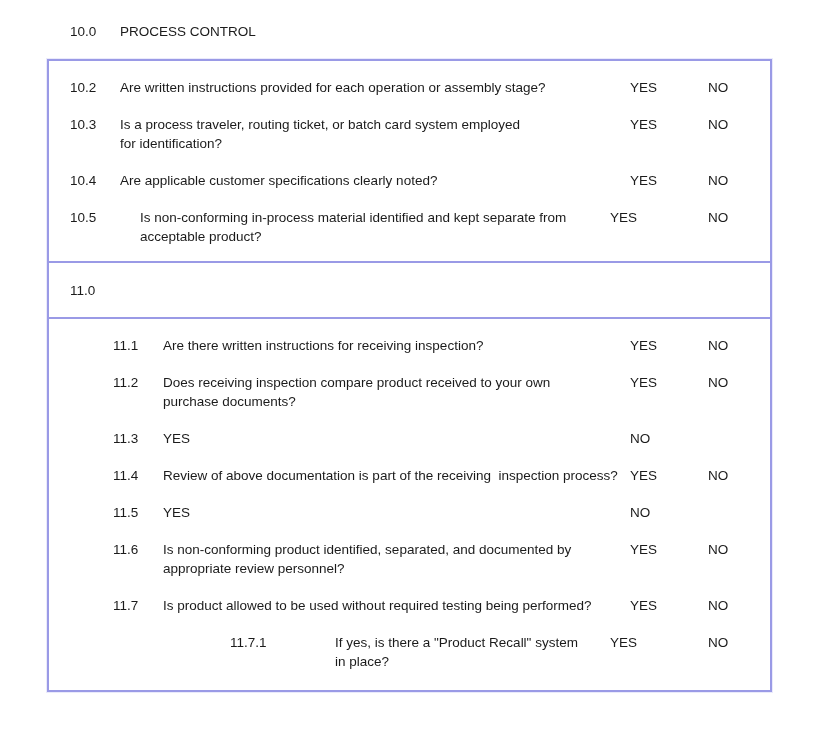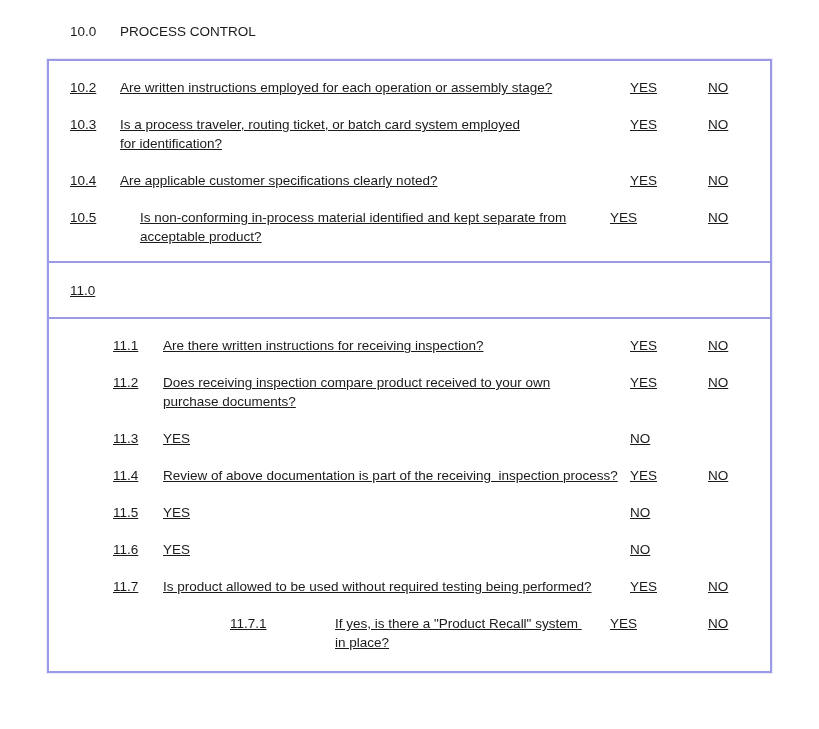--- a/index.html
+++ b/index.html
@@ -21,21 +21,20 @@
     display: grid;
     grid-template-columns: 50px 1fr;
   }
 
   .outer {
     margin: 18px 0 0 47px;
     width: 725px;
     border: 2px solid var(--border-color);
     box-shadow: 0 0 0 1px rgba(170,170,240,0.25);
     background: #ffffff;
-    text-decoration: underline;
   }
 
   .block { padding: 17px 0 15px 21px; }
   .block-divider { border-bottom: 2px solid var(--border-color); }
   .block-header { padding: 18px 0 17px 21px; }
   .block-last { padding-bottom: 19px; margin-left: 43px; }
 
   .q-row {
     display: grid;
     grid-template-columns: 50px 1fr 78px 62px;
@@ -63,21 +62,21 @@
     <span class="q-number">10.0</span>
     <span>PROCESS CONTROL</span>
   </div>
 
   <div class="outer">
 
     <div class="block block-divider">
 
       <div class="q-row">
         <span class="q-number">10.2</span>
-        <span class="q-text">Are written instructions employed for each operation or assembly stage?</span>
+        <span class="q-text">Are written instructions provided for each operation or assembly stage?</span>
         <span class="opt">YES</span>
         <span class="opt">NO</span>
       </div>
 
       <div class="q-row">
         <span class="q-number">10.3</span>
         <span class="q-text">Is a process traveler, routing ticket, or batch card system employed
 for identification?</span>
         <span class="opt">YES</span>
         <span class="opt">NO</span>
@@ -135,20 +134,22 @@
       </div>
 
       <div class="q-row">
         <span class="q-number">11.5</span>
         <span class="opt">YES</span>
         <span class="opt">NO</span>
       </div>
 
       <div class="q-row">
         <span class="q-number">11.6</span>
+        <span class="q-text">Is non-conforming product identified, separated, and documented by
+appropriate review personnel?</span>
         <span class="opt">YES</span>
         <span class="opt">NO</span>
       </div>
 
       <div class="q-row">
         <span class="q-number">11.7</span>
         <span class="q-text">Is product allowed to be used without required testing being performed?</span>
         <span class="opt">YES</span>
         <span class="opt">NO</span>
       </div>

